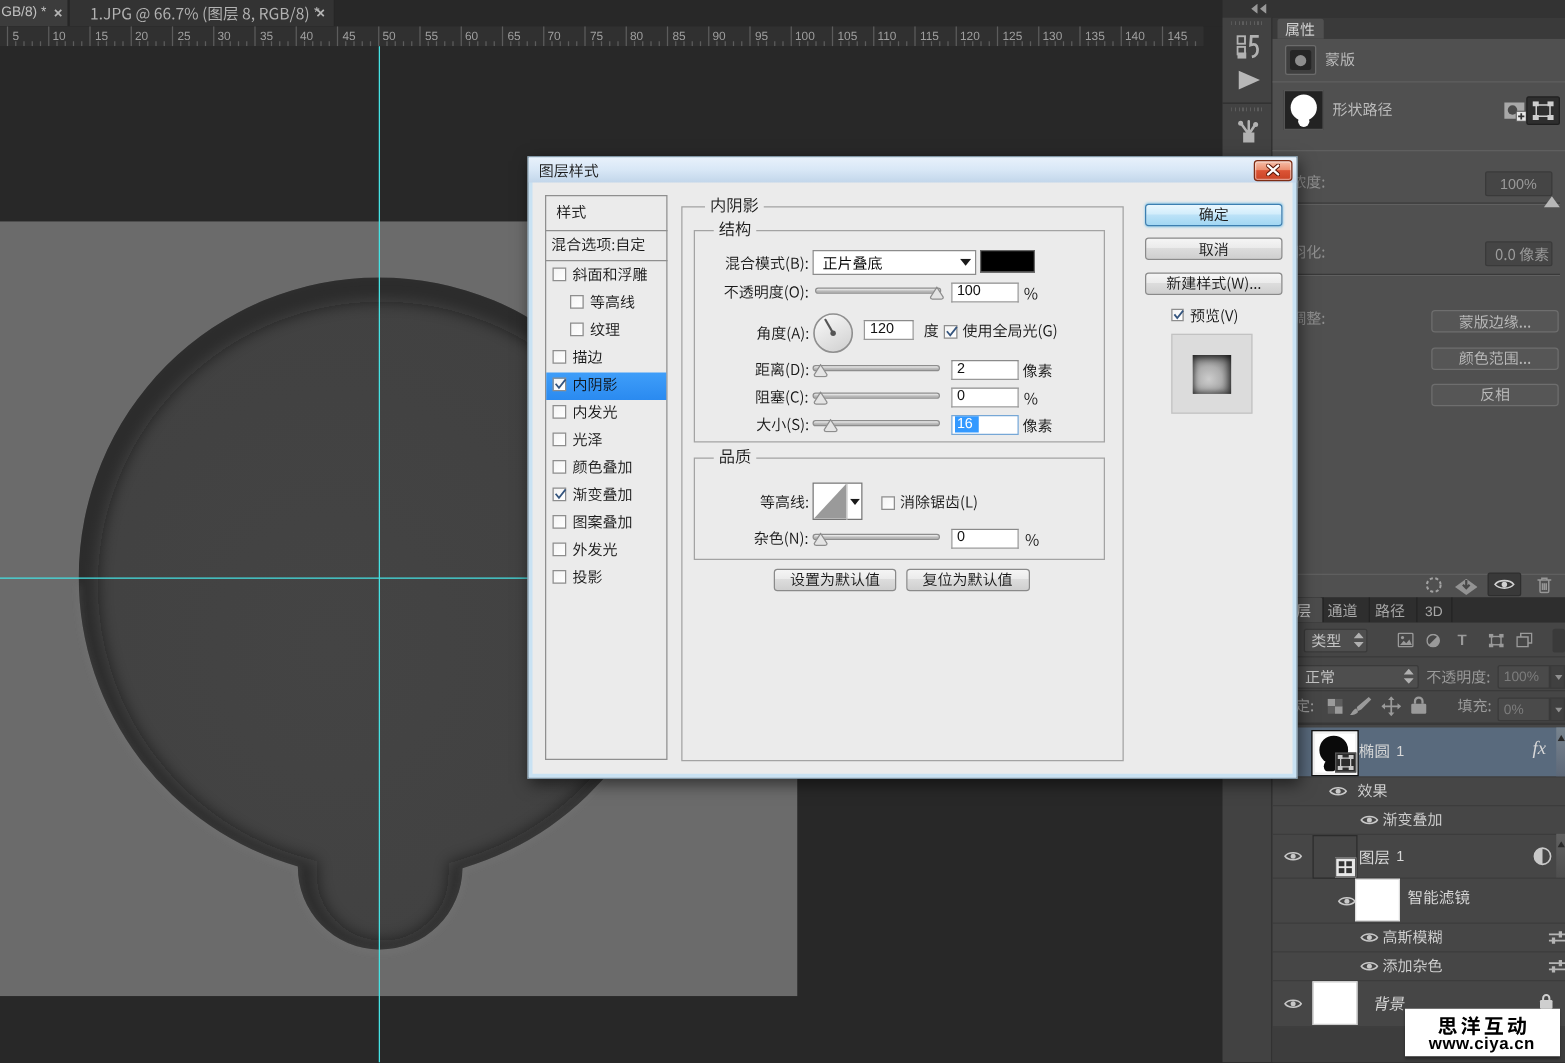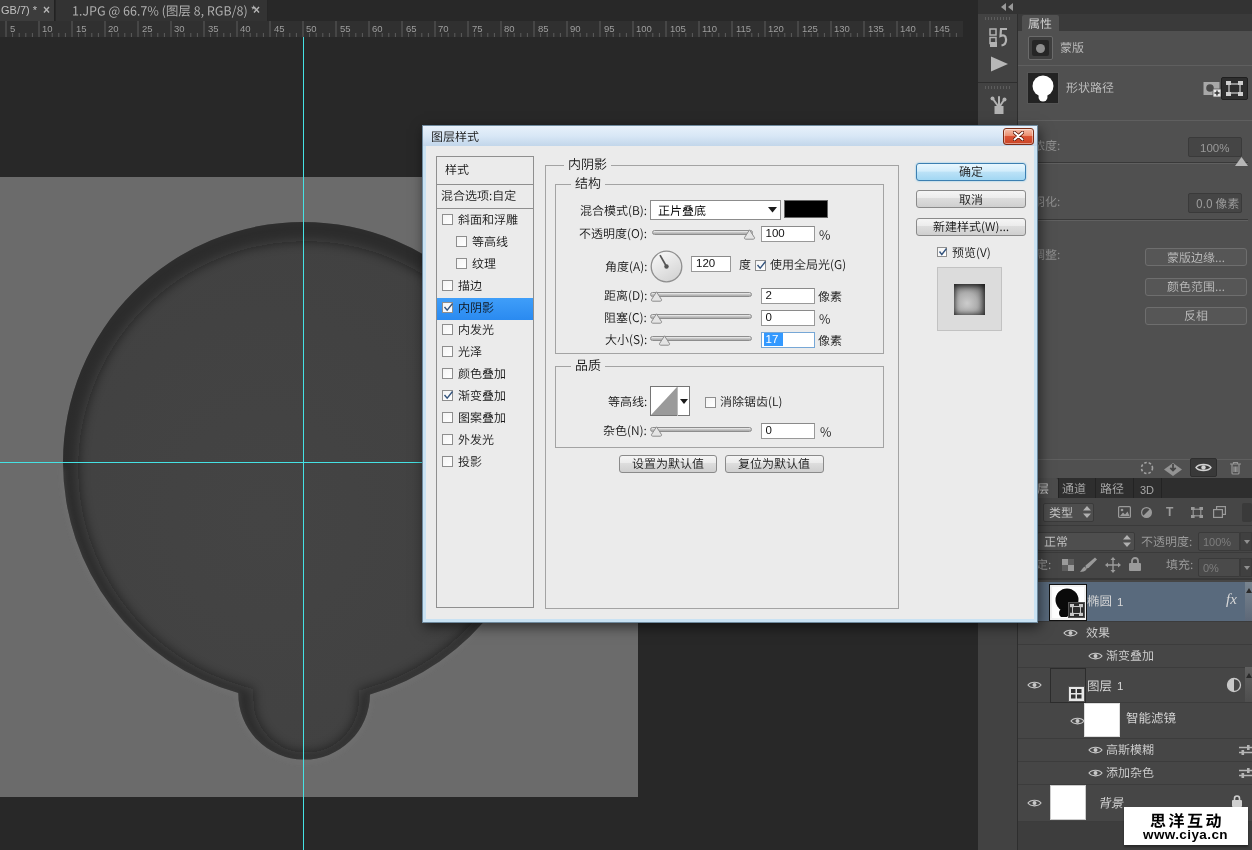--- a/index.html
+++ b/index.html
@@ -1,15 +1,15 @@
 <!DOCTYPE html>
 <html><head><meta charset="utf-8"><style>html,body{margin:0;padding:0;}*{box-sizing:border-box;}body{width:1252px;height:850px;position:relative;overflow:hidden;background:#282828;will-change:transform;font-family:"Liberation Sans",sans-serif;}</style></head><body>
 <div style="position:absolute;left:0px;top:0px;width:1252px;height:21px;background:#282828;"></div>
 <div style="position:absolute;left:0px;top:0px;width:55px;height:21px;background:#3c3c3c;border-right:1px solid #222;"></div>
-<div style="position:absolute;left:1px;top:4px;font-family:Liberation Sans,sans-serif;font-size:11px;color:#c0c0c0;font-weight:normal;white-space:pre;line-height:1.1;">GB/7) *</div>
+<div style="position:absolute;left:1px;top:4px;font-family:Liberation Sans,sans-serif;font-size:11px;color:#c0c0c0;font-weight:normal;white-space:pre;line-height:1.1;">GB/8) *</div>
 <div style="position:absolute;left:43px;top:4px;font-family:Liberation Sans,sans-serif;font-size:12px;color:#b5b5b5;font-weight:bold;white-space:pre;line-height:1.1;">×</div>
 <div style="position:absolute;left:56px;top:0px;width:212px;height:21px;background:#333333;border-right:1px solid #262626;"></div>
 <svg style="position:absolute;left:72.0px;top:3.5px;overflow:visible;" width="184" height="16">
     <g transform="translate(0,11.5) scale(0.0125)" fill="#b2b2b2">
       <use href="#r31" x="0"></use>
       <use href="#r2e" x="555"></use>
       <use href="#r4a" x="833"></use>
       <use href="#r50" x="1368"></use>
       <use href="#r47" x="2001"></use>
       <use href="#r20" x="2690"></use>
@@ -868,21 +868,21 @@
         <use href="#d29" x="2922"></use>
         <use href="#d3a" x="3253"></use>
       </g>
     </svg>
     <div style="position:absolute;left:650px;top:335.5px;width:102px;height:5px;background:linear-gradient(180deg,#f2f2f2,#bdbdbd 60%,#ababab);border:1px solid #8d8d8d;border-radius:3px;"></div>
     <svg style="position:absolute;left:658px;top:334.5px" width="13" height="11">
       <path d="M6.5,0.8 L11.6,8.8 A1.4,1.4 0 0 1 10.4,10.2 L2.6,10.2 A1.4,1.4 0 0 1 1.4,8.8 Z" fill="#e4e4e4" stroke="#8d8d8d" stroke-width="1"></path>
     </svg>
     <div style="position:absolute;left:760.5px;top:331.5px;width:54px;height:16px;background:#fff;border:1px solid #76a7d6;"></div>
     <div style="position:absolute;left:763.5px;top:333.0px;width:19px;height:13px;background:#3399ff;"></div>
-    <div style="position:absolute;left:765.5px;top:333.0px;font-family:Liberation Sans,sans-serif;font-size:11.5px;color:#fff;font-weight:normal;white-space:pre;line-height:1.1;">17</div>
+    <div style="position:absolute;left:765.5px;top:333.0px;font-family:Liberation Sans,sans-serif;font-size:11.5px;color:#fff;font-weight:normal;white-space:pre;line-height:1.1;">16</div>
     <svg style="position:absolute;left:818.0px;top:334.0px;overflow:visible;" width="24" height="16">
       <g transform="translate(0,11.0) scale(0.0120)" fill="#1a1a1a">
         <use href="#d50cf" x="0"></use>
         <use href="#d7d20" x="1000"></use>
       </g>
     </svg>
     <svg style="position:absolute;left:607.8px;top:395.0px;overflow:visible;" width="39" height="16">
       <g transform="translate(0,11.0) scale(0.0120)" fill="#1a1a1a">
         <use href="#d7b49" x="0"></use>
         <use href="#d9ad8" x="1000"></use>

